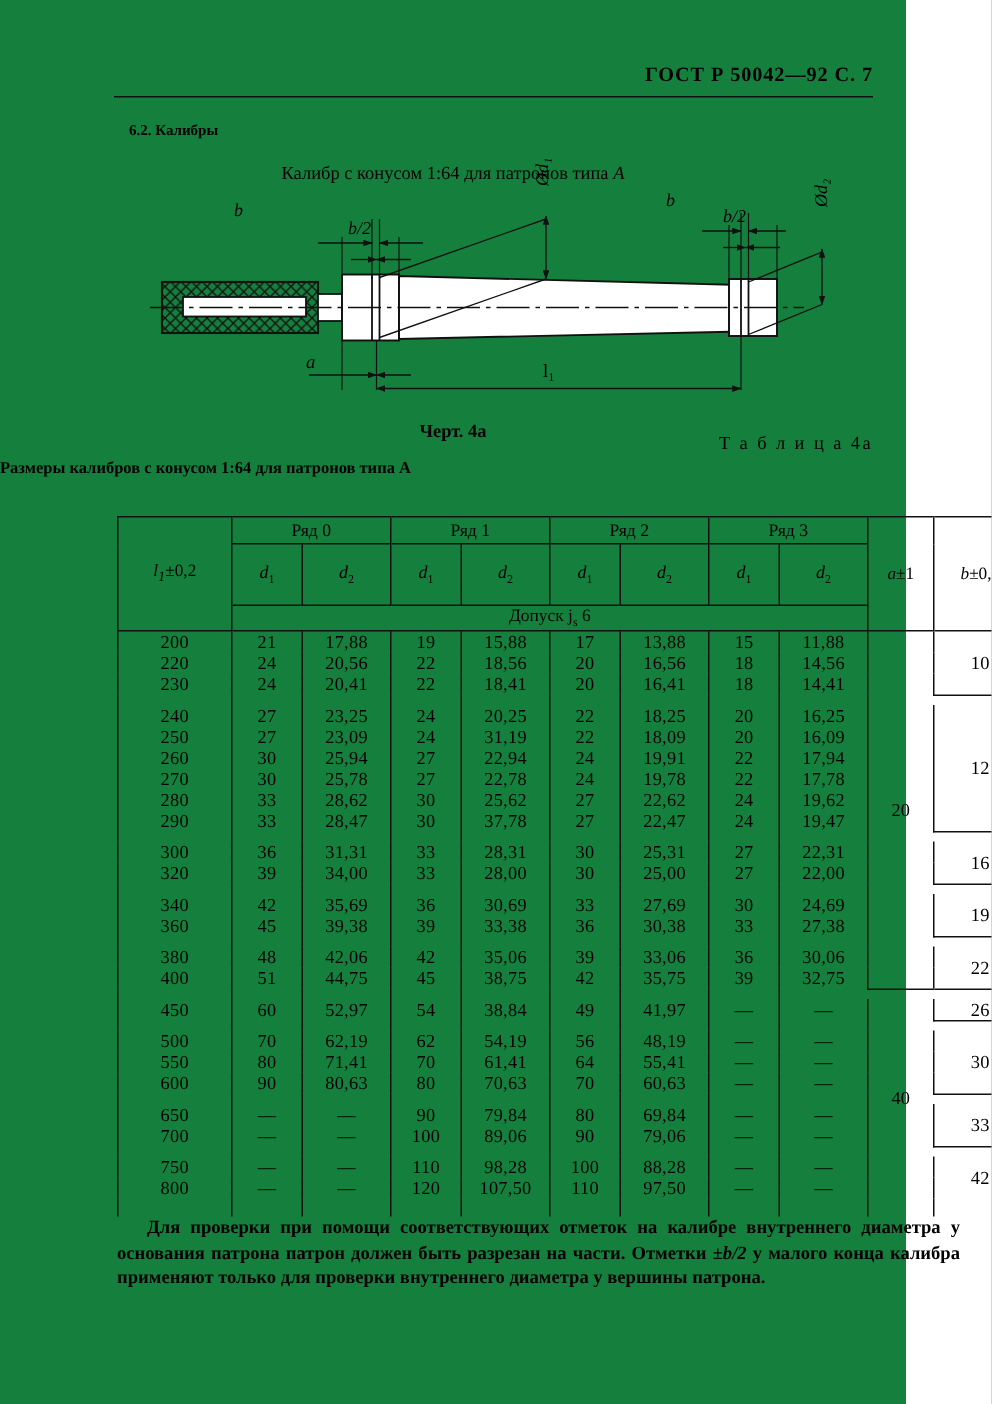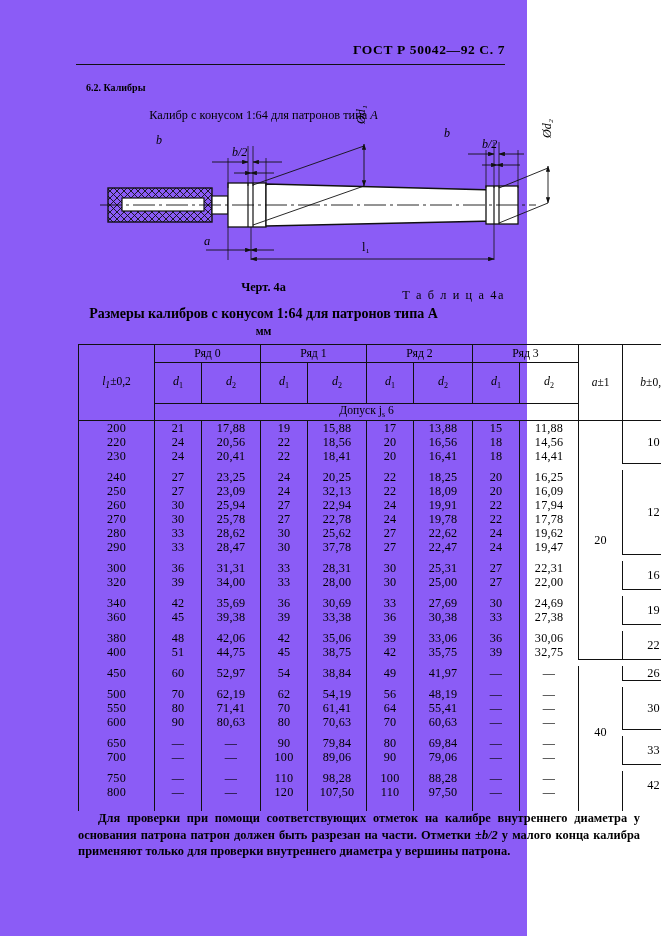--- a/index.html
+++ b/index.html
@@ -11,23 +11,23 @@
     width: 661px;
     height: 936px;
     position: relative;
     font-family: "Liberation Serif", "DejaVu Serif", serif;
     color: #000000;
     overflow: hidden;
   }
   .page {
     position: absolute;
     left: 0; top: 0;
-    width: 527px;
+    width: 604px;
     height: 936px;
-    background: #8b5cf6;
+    background: #15803d;
   }
 
   
   .runhead {
     position: absolute;
     left: 0; right: 22px;
     top: 42px;
     text-align: right;
     font-weight: bold;
     font-size: 13.5px;
@@ -79,23 +79,22 @@
     position: absolute;
     right: 22px;
     top: 288px;
     font-size: 12.3px;
     letter-spacing: 1.6px;
   }
   .tbl-title {
     position: absolute;
     left: 0; right: 0;
     top: 306px;
-    text-align: center;
     font-weight: bold;
-    font-size: 14px;
+    font-size: 11px;
   }
   .tbl-units {
     position: absolute;
     left: 0; right: 0;
     top: 325px;
     text-align: center;
     font-size: 11.5px;
     font-weight: bold;
   }
 
@@ -262,21 +261,20 @@
     <div style="position:absolute;left:386px;top:9px;font-style:italic;font-size:12px;">b/2</div>
     <div style="position:absolute;left:444px;top:10px;font-style:italic;font-size:12px;transform:rotate(-90deg);transform-origin:left top;">Ød₂</div>
     <div style="position:absolute;left:108px;top:106px;font-style:italic;font-size:12.5px;">a</div>
     <div style="position:absolute;left:266px;top:112px;font-size:12.5px;">l₁</div>
   </div>
 
   <div class="fig-caption">Черт. 4а</div>
 
   <div class="table-num">Т а б л и ц а  4а</div>
   <div class="tbl-title">Размеры калибров с конусом 1:64 для патронов типа А</div>
-  <div class="tbl-units">мм</div>
 
   <div class="tblwrap">
     <table class="gost">
       <colgroup>
         <col style="width:76px">
         <col style="width:47px">
           <col style="width:59px">
         <col style="width:47px">
           <col style="width:59px">
         <col style="width:47px">
@@ -375,21 +373,21 @@
             <td class="dcell bl">18,25</td>
             <td class="dcell bl">20</td>
             <td class="dcell bl">16,25</td>
             <td class="bl br bcell bb" rowspan="6">12</td>
           </tr>
           <tr class="dcell">
             <td class="dcell bl">250</td>
             <td class="dcell bl">27</td>
             <td class="dcell bl">23,09</td>
             <td class="dcell bl">24</td>
-            <td class="dcell bl">32,13</td>
+            <td class="dcell bl">31,19</td>
             <td class="dcell bl">22</td>
             <td class="dcell bl">18,09</td>
             <td class="dcell bl">20</td>
             <td class="dcell bl">16,09</td>
           </tr>
           <tr class="dcell">
             <td class="dcell bl">260</td>
             <td class="dcell bl">30</td>
             <td class="dcell bl">25,94</td>
             <td class="dcell bl">27</td>

